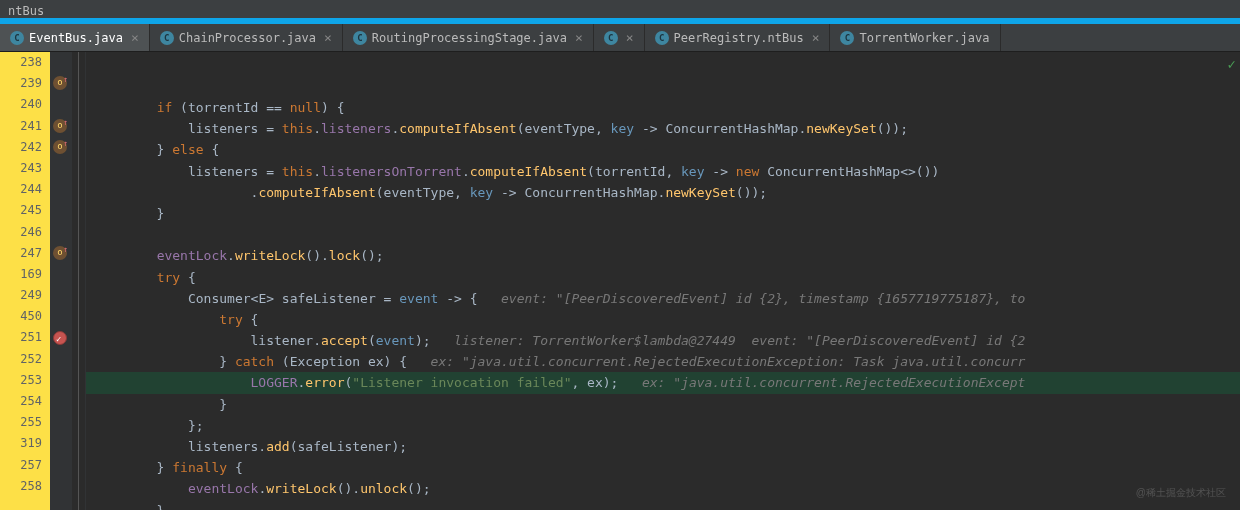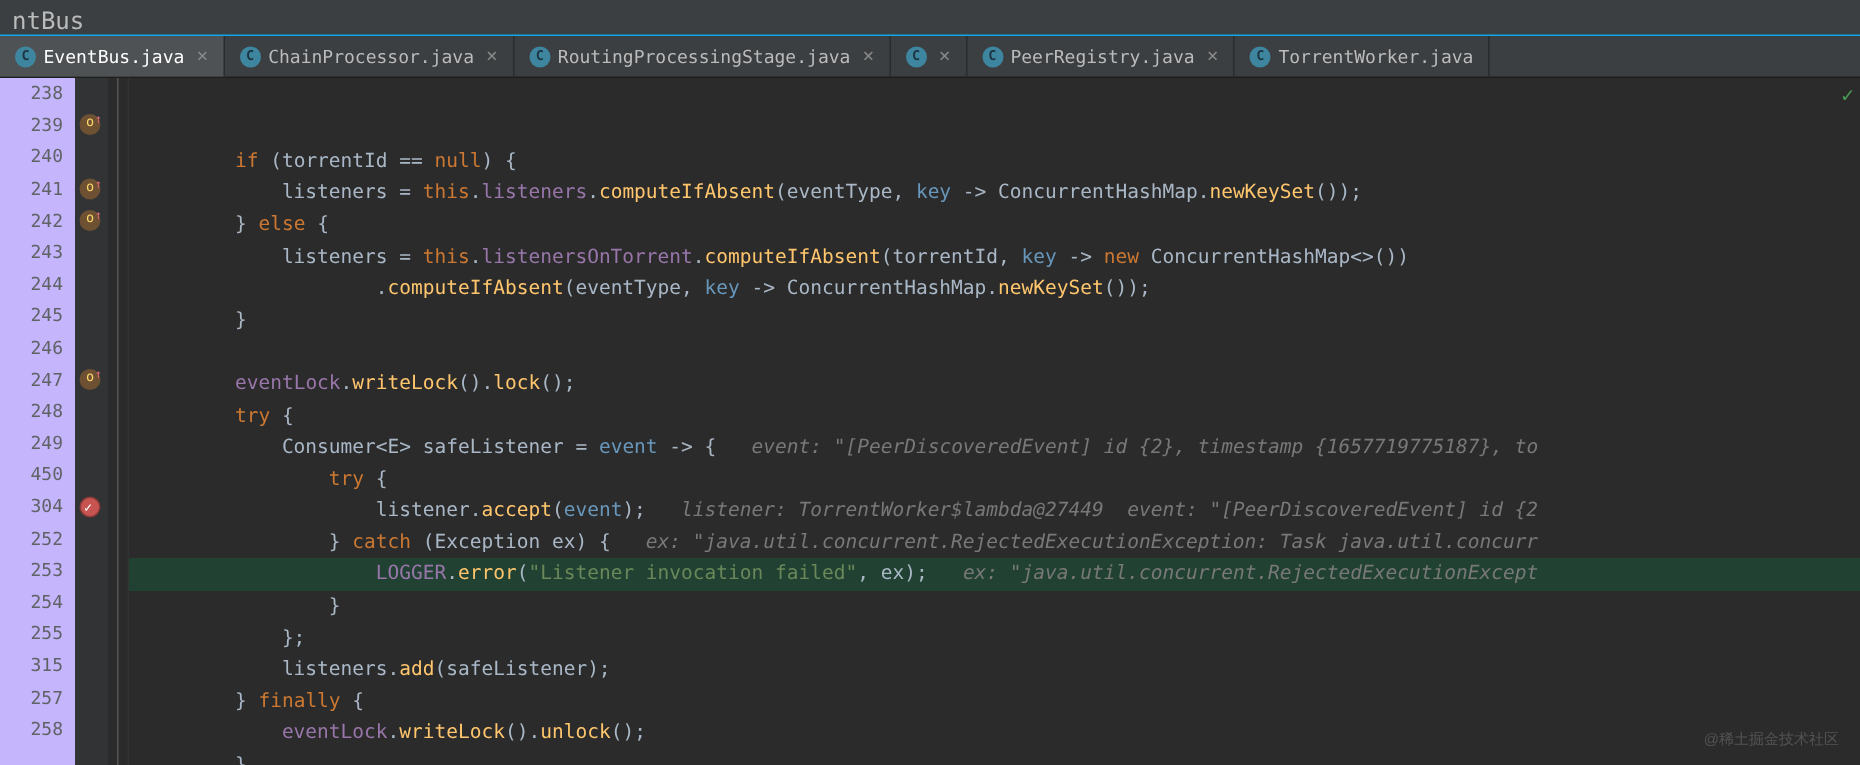--- a/index.html
+++ b/index.html
@@ -10,22 +10,22 @@
     font-size: 13px;
     width: 1240px;
     height: 510px;
     overflow: hidden;
   }
   .title-bar {
     height: 24px;
     background: #3c3f41;
     color: #bbb;
     padding: 4px 8px;
-    font-size: 16px;
-    border-bottom: 1px solid #0ea5e9;
+    font-size: 12px;
+    border-bottom: 6px solid #0ea5e9;
   }
   .tab-bar {
     display: flex;
     background: #3c3f41;
     height: 28px;
     border-bottom: 1px solid #1e1e1e;
   }
   .tab {
     display: flex;
     align-items: center;
@@ -56,21 +56,21 @@
     color: #888;
     font-size: 13px;
     margin-left: 3px;
   }
   .editor {
     display: flex;
     height: calc(100% - 52px);
     position: relative;
   }
   .gutter {
-    background: #c4b5fd;
+    background: #fde047;
     color: #606366;
     text-align: right;
     padding: 0 8px 0 4px;
     user-select: none;
     font-size: 12px;
     width: 50px;
     flex-shrink: 0;
   }
   .marker-col {
     width: 22px;
@@ -164,50 +164,50 @@
       <span class="tab-icon">C</span>
       <span>RoutingProcessingStage.java</span>
       <span class="tab-close">×</span>
     </div>
     <div class="tab">
       <span class="tab-icon">C</span>
       <span class="tab-close">×</span>
     </div>
     <div class="tab">
       <span class="tab-icon">C</span>
-      <span>PeerRegistry.java</span>
+      <span>PeerRegistry.ntBus</span>
       <span class="tab-close">×</span>
     </div>
     <div class="tab">
       <span class="tab-icon">C</span>
       <span>TorrentWorker.java</span>
     </div>
   </div>
 
 <div class="editor">
   <div class="gutter">
       <div class="line">238</div>
       <div class="line">239</div>
       <div class="line">240</div>
       <div class="line">241</div>
       <div class="line">242</div>
       <div class="line">243</div>
       <div class="line">244</div>
       <div class="line">245</div>
       <div class="line">246</div>
       <div class="line">247</div>
-      <div class="line">248</div>
+      <div class="line">169</div>
       <div class="line">249</div>
       <div class="line">450</div>
-      <div class="line">304</div>
+      <div class="line">251</div>
       <div class="line">252</div>
       <div class="line">253</div>
       <div class="line">254</div>
       <div class="line">255</div>
-      <div class="line">315</div>
+      <div class="line">319</div>
       <div class="line">257</div>
       <div class="line">258</div>
     </div>
   <div class="marker-col">
       <div class="marker override" style="top: 24.2px; left: 3px;">
         <span class="arr">↑</span>
       </div>
       <div class="marker override" style="top: 66.6px; left: 3px;">
         <span class="arr">↑</span>
       </div>

